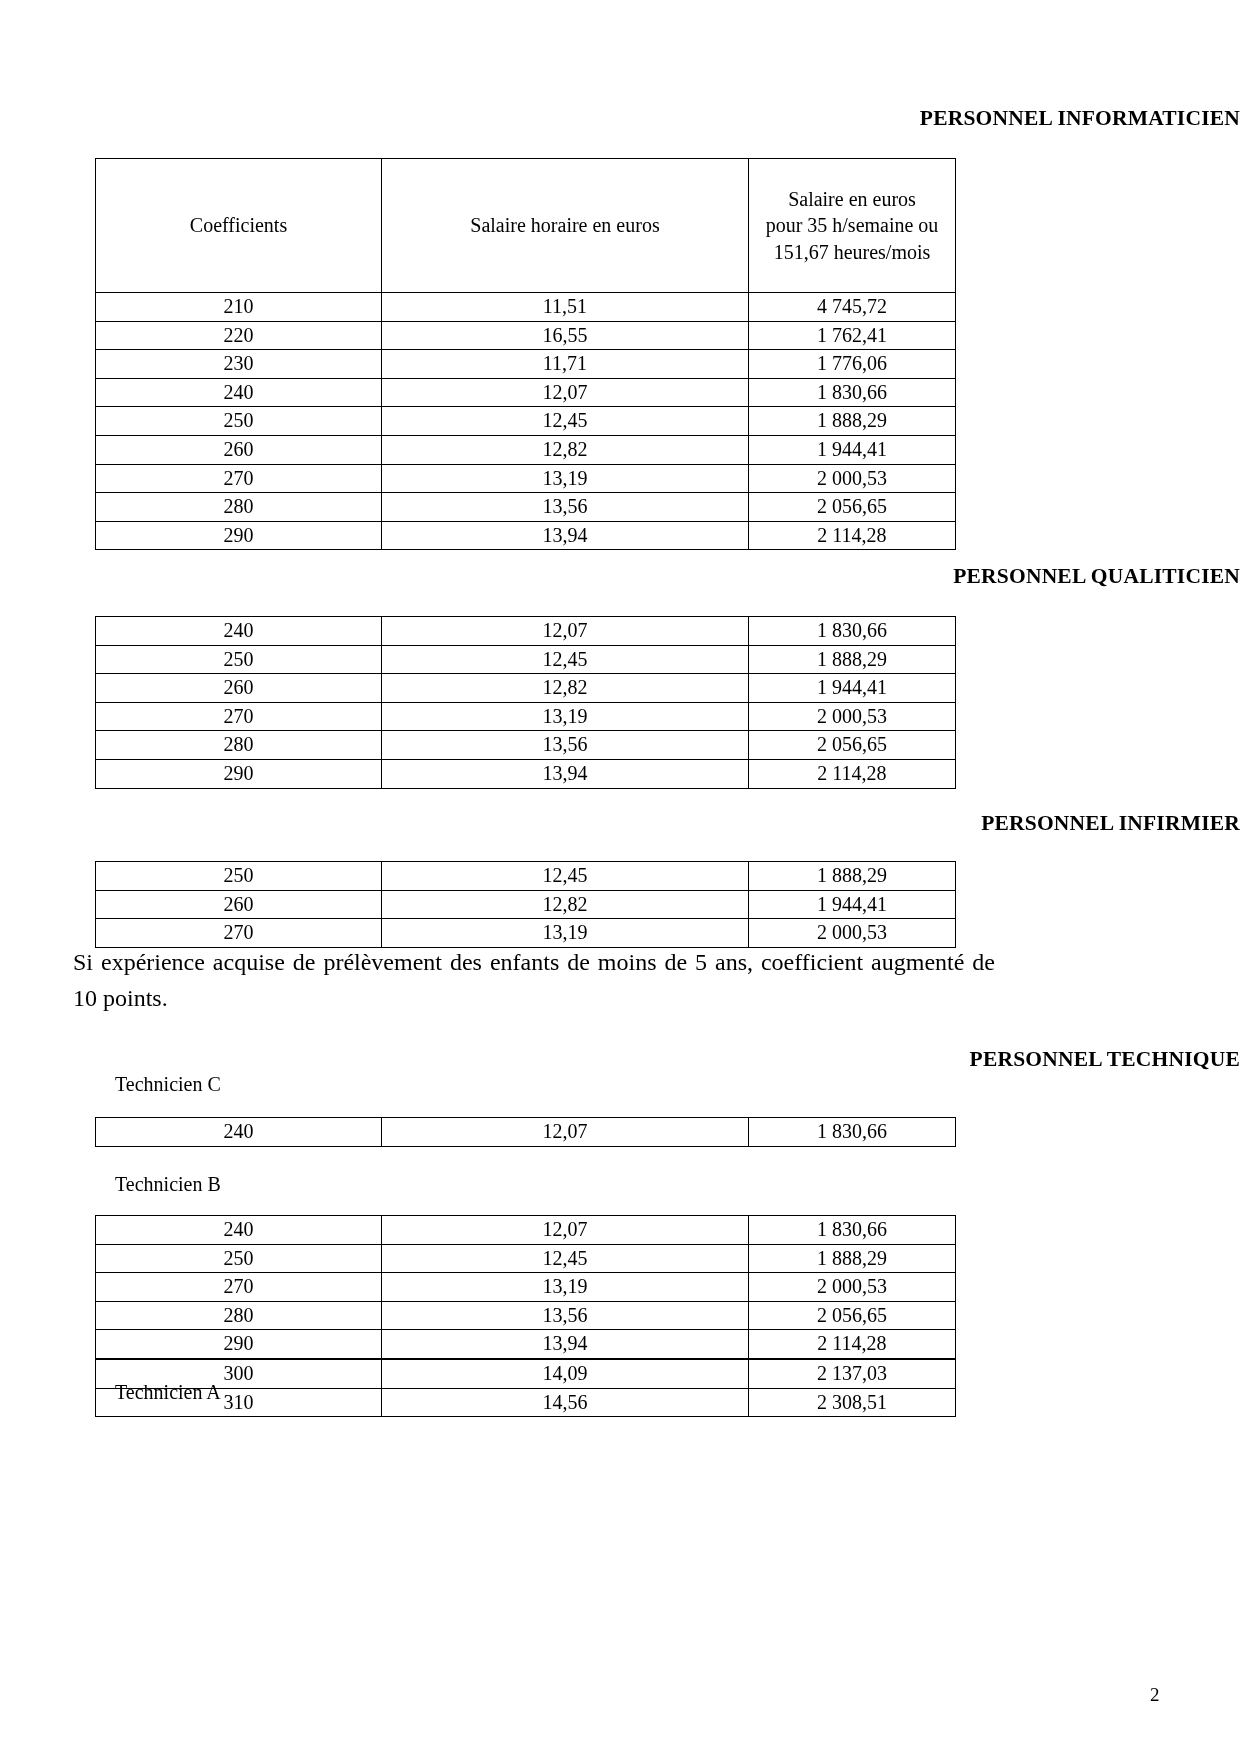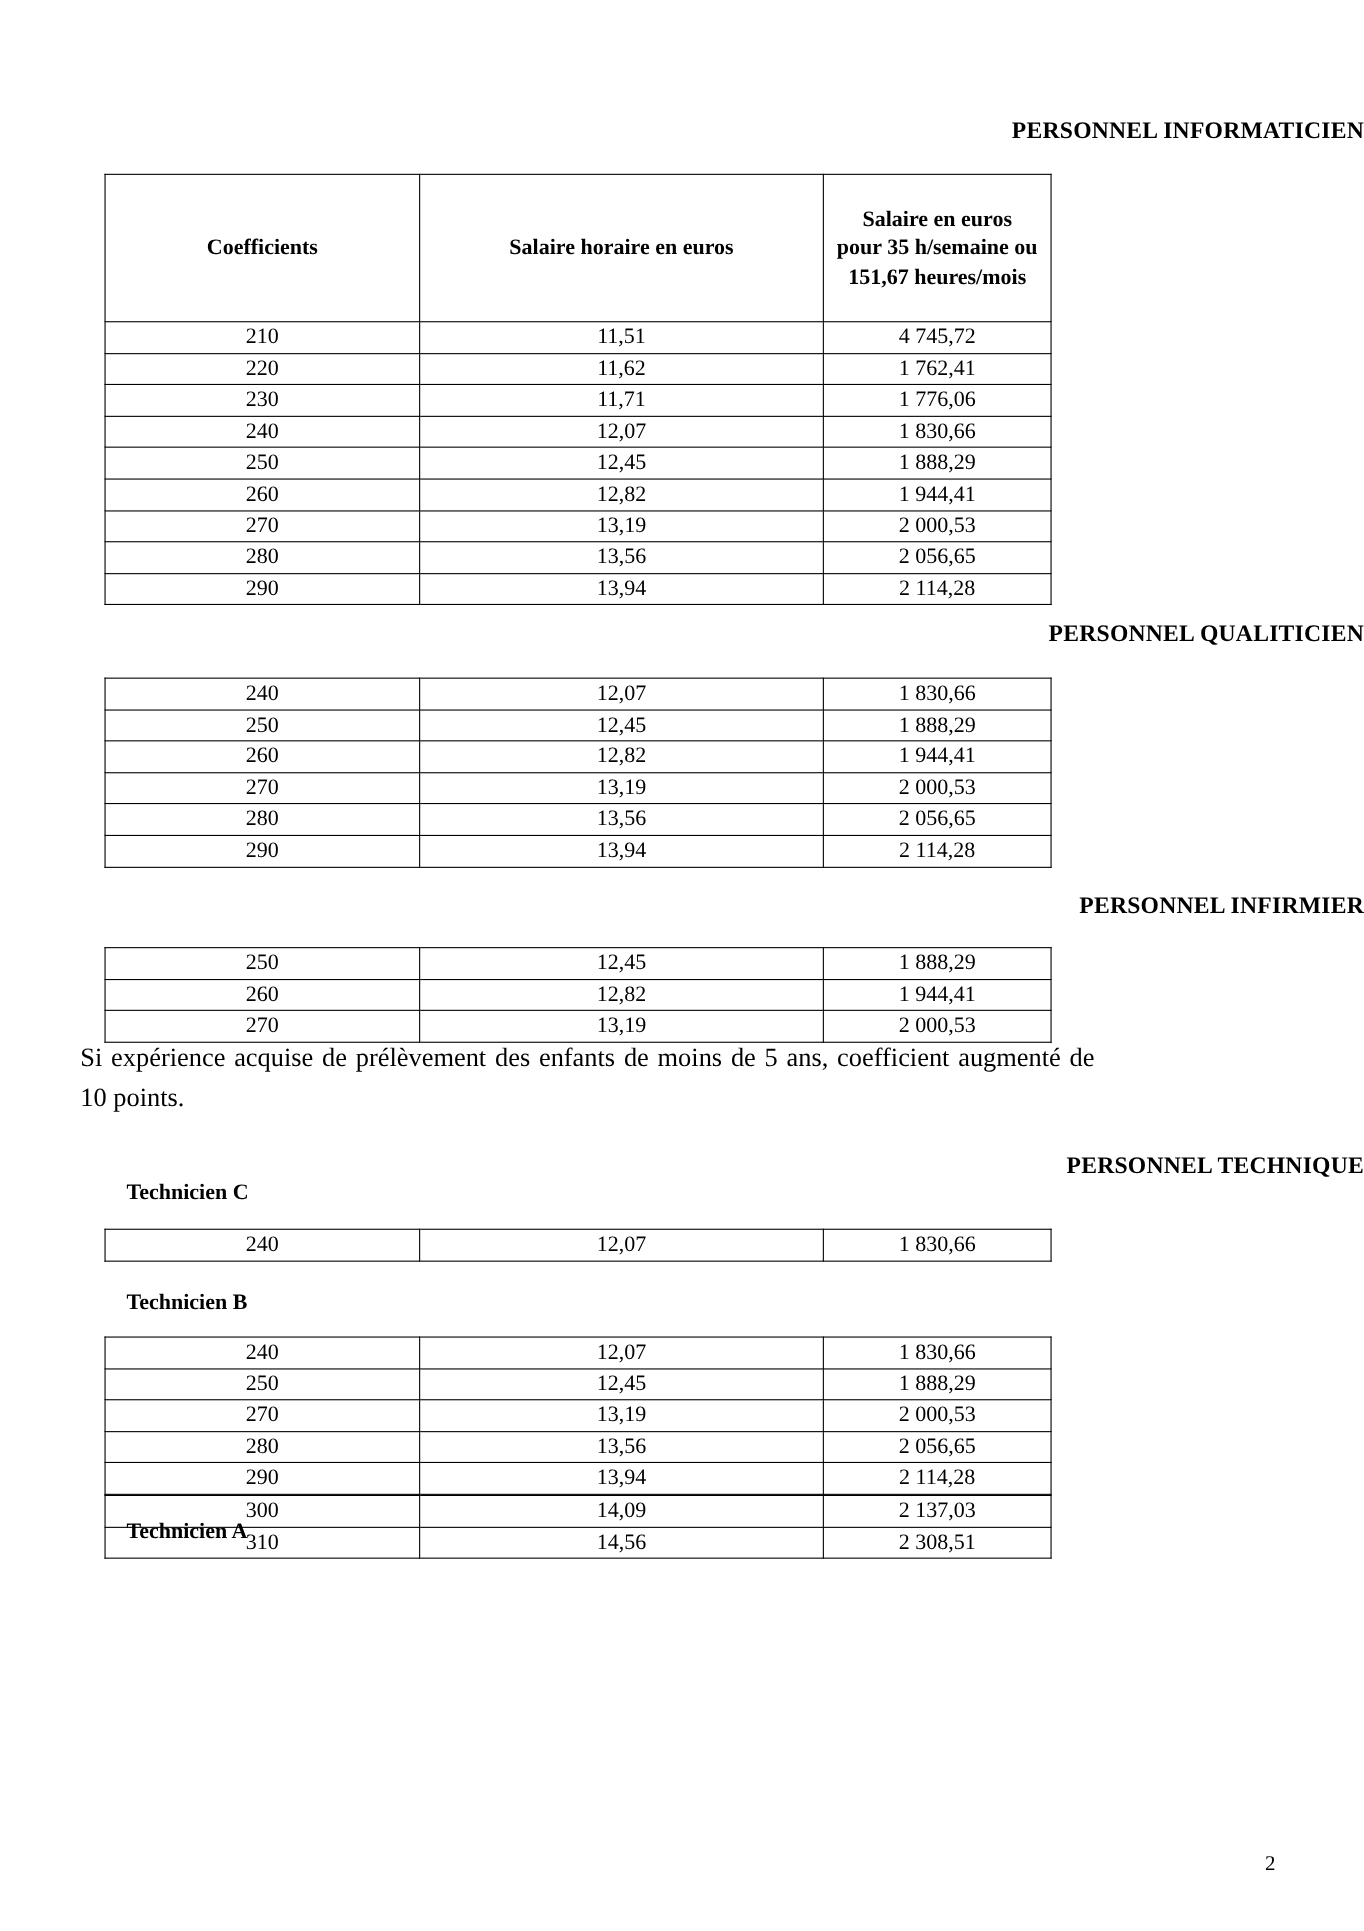--- a/index.html
+++ b/index.html
@@ -34,40 +34,40 @@
     font-size: 21.5px;
     letter-spacing: 0.2px;
   }
   
   .section-title span { display: inline-block; }
 
   
   .sub-title {
     position: absolute;
     left: 115px;
-    font-weight: bold;
+    font-weight: normal;
     font-size: 20px;
   }
 
   
   table.grille {
     position: absolute;
     border-collapse: collapse;
     table-layout: fixed;
     font-size: 20px;
   }
   table.grille td, table.grille th {
     border: 1px solid #000000;
     text-align: center;
     vertical-align: middle;
     font-weight: normal;
     padding: 0;
   }
   table.grille th {
-    font-weight: bold;
+    font-weight: normal;
     line-height: 1.32;
     padding: 4px 6px;
     margin-top: 16px;
   }
   table.grille td {
     height: 27.6px;
     line-height: 27.6px;
   }
   
   col.c-coef   { width: 286px; }
@@ -121,21 +121,21 @@
       </tr>
     </thead>
     <tbody>
         <tr>
           <td>210</td>
           <td>11,51</td>
           <td>4 745,72</td>
         </tr>
         <tr>
           <td>220</td>
-          <td>11,62</td>
+          <td>16,55</td>
           <td>1 762,41</td>
         </tr>
         <tr>
           <td>230</td>
           <td>11,71</td>
           <td>1 776,06</td>
         </tr>
         <tr>
           <td>240</td>
           <td>12,07</td>

